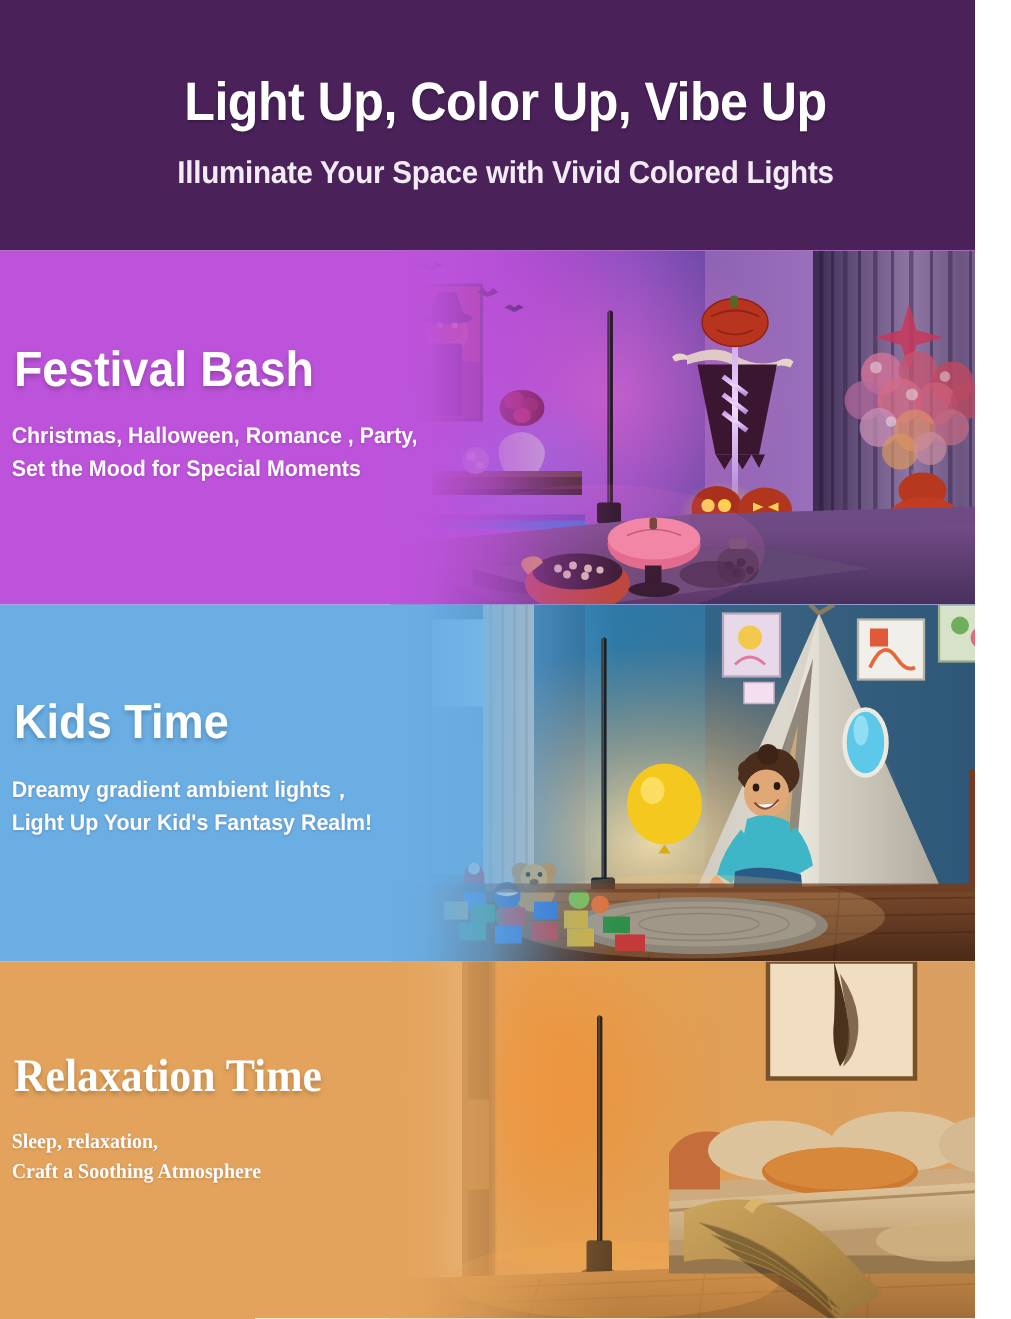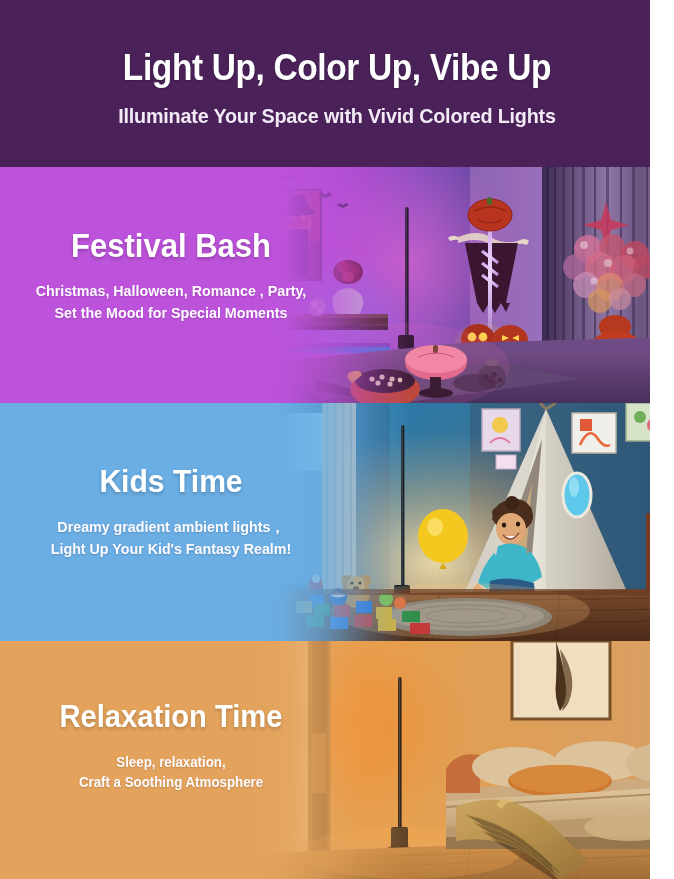--- a/index.html
+++ b/index.html
@@ -14,29 +14,29 @@
     transform:scaleX(.93);transform-origin:50% 50%;
     text-shadow:0 1px 2px rgba(0,0,0,.25);line-height:1;}
   .header-sub{position:absolute;left:0;right:0;top:103px;text-align:center;
     font-size:21px;font-weight:700;color:#f2eaf5;letter-spacing:-0.2px;
     transform:scaleX(.94);transform-origin:50% 50%;line-height:1.2;}
 
   
   .panel{position:relative;width:674px;overflow:hidden;}
   .panel.p1{height:236px;background:#bd53db;}
   .panel.p2{height:238px;background:#6baee4;}
-  .panel.p3{height:238px;background:#e3a35c;}
+  .panel.p3{height:238px;background:#e3a35c;font-family:Liberation Serif, serif;}
 
   .photo{position:absolute;top:0;right:0;bottom:0;width:414px;overflow:hidden;}
   .photo-fade{position:absolute;top:0;left:0;bottom:0;width:150px;z-index:40;pointer-events:none;}
   .p1 .photo-fade{background:linear-gradient(90deg,#bd53db 0%,rgba(189,83,219,.97) 18%,rgba(189,83,219,.72) 45%,rgba(189,83,219,.28) 75%,rgba(189,83,219,0) 100%);}
   .p2 .photo-fade{background:linear-gradient(90deg,#6baee4 0%,rgba(107,174,228,.97) 16%,rgba(107,174,228,.74) 44%,rgba(107,174,228,.28) 76%,rgba(107,174,228,0) 100%);}
   .p3 .photo-fade{background:linear-gradient(90deg,#e3a35c 0%,rgba(227,163,92,.97) 14%,rgba(227,163,92,.72) 42%,rgba(227,163,92,.26) 74%,rgba(227,163,92,0) 100%);}
 
-  .textblock{position:absolute;left:0;top:0;width:310px;z-index:60;text-align:center;margin-left:16px;}
+  .textblock{position:absolute;left:0;top:0;width:310px;z-index:60;}
   .panel-title{color:#fff;font-weight:700;line-height:1;
     transform:scaleX(.94);transform-origin:50% 50%;
     text-shadow:0 2px 4px rgba(0,0,0,.22);}
   .panel-sub{color:#fdfbff;font-weight:700;line-height:1.45;
     transform:scaleX(.95);transform-origin:50% 50%;
     text-shadow:0 1px 2px rgba(0,0,0,.18);}
 
   .p1 .textblock{top:62px;}
   .p1 .panel-title{font-size:33px;}
   .p1 .panel-sub{font-size:15px;margin-top:18px;}

